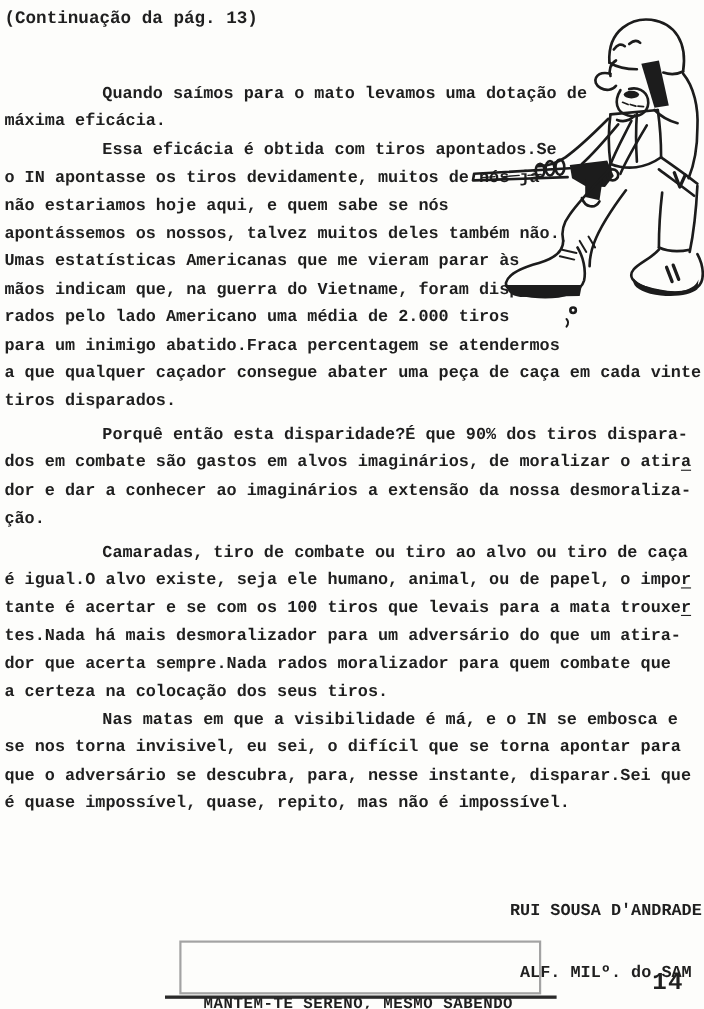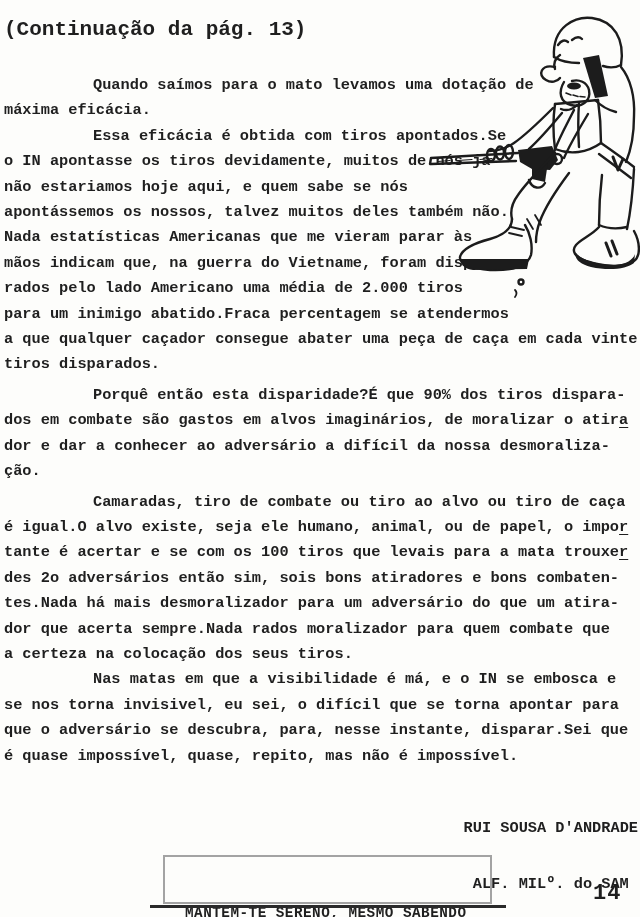--- a/index.html
+++ b/index.html
@@ -6,22 +6,22 @@
   #page{
     position:relative;
     width:640px;height:917px;
     background:#fdfdfb;
     overflow:hidden;
     font-family:"Liberation Mono","DejaVu Sans Mono",monospace;
     font-weight:700;
     color:#1f1f1f;
   }
   #continuation-note{
-    position:absolute;left:4px;top:18px;
-    font-size:21px;white-space:pre;
+    position:absolute;left:4px;top:8px;
+    font-size:16px;white-space:pre;
   }
   #body-text{
     position:absolute;left:4px;top:33px;width:634px;
     font-size:15.3px;line-height:25.4px;margin-top:40px;
   }
   .para{margin:0;}
   .para.gap{margin-top:5px;}
   .tline{white-space:pre;}
   .tline.ind{padding-left:89px;}
   .u{text-decoration:underline;text-underline-offset:3px;}
@@ -62,38 +62,37 @@
   <div id="body-text">
       <div class="para">
         <div class="tline ind">Quando saímos para o mato levamos uma dotação de</div>
         <div class="tline">máxima eficácia.</div>
       </div>
       <div class="para">
         <div class="tline ind">Essa eficácia é obtida com tiros apontados.Se</div>
         <div class="tline">o IN apontasse os tiros devidamente, muitos de nós já</div>
         <div class="tline">não estariamos hoje aqui, e quem sabe se nós</div>
         <div class="tline">apontássemos os nossos, talvez muitos deles também não.</div>
-        <div class="tline">Nada estatísticas Americanas que me vieram parar às</div>
+        <div class="tline">Umas estatísticas Americanas que me vieram parar às</div>
         <div class="tline">mãos indicam que, na guerra do Vietname, foram dispa-</div>
         <div class="tline">rados pelo lado Americano uma média de 2.000 tiros</div>
         <div class="tline">para um inimigo abatido.Fraca percentagem se atendermos</div>
         <div class="tline">a que qualquer caçador consegue abater uma peça de caça em cada vinte</div>
         <div class="tline">tiros disparados.</div>
       </div>
       <div class="para gap">
         <div class="tline ind">Porquê então esta disparidade?É que 90% dos tiros dispara-</div>
         <div class="tline">dos em combate são gastos em alvos imaginários, de moralizar o atir<span class="u">a</span></div>
-        <div class="tline">dor e dar a conhecer ao adversário a difícil da nossa desmoraliza-</div>
+        <div class="tline">dor e dar a conhecer ao imaginários a extensão da nossa desmoraliza-</div>
         <div class="tline">ção.</div>
       </div>
       <div class="para gap">
         <div class="tline ind">Camaradas, tiro de combate ou tiro ao alvo ou tiro de caça</div>
         <div class="tline">é igual.O alvo existe, seja ele humano, animal, ou de papel, o impo<span class="u">r</span></div>
         <div class="tline">tante é acertar e se com os 100 tiros que levais para a mata trouxe<span class="u">r</span></div>
-        <div class="tline">des 2o adversários então sim, sois bons atiradores e bons combaten-</div>
         <div class="tline">tes.Nada há mais desmoralizador para um adversário do que um atira-</div>
         <div class="tline">dor que acerta sempre.Nada rados moralizador para quem combate que</div>
         <div class="tline">a certeza na colocação dos seus tiros.</div>
       </div>
       <div class="para">
         <div class="tline ind">Nas matas em que a visibilidade é má, e o IN se embosca e</div>
         <div class="tline">se nos torna invisivel, eu sei, o difícil que se torna apontar para</div>
         <div class="tline">que o adversário se descubra, para, nesse instante, disparar.Sei que</div>
         <div class="tline">é quase impossível, quase, repito, mas não é impossível.</div>
       </div>

